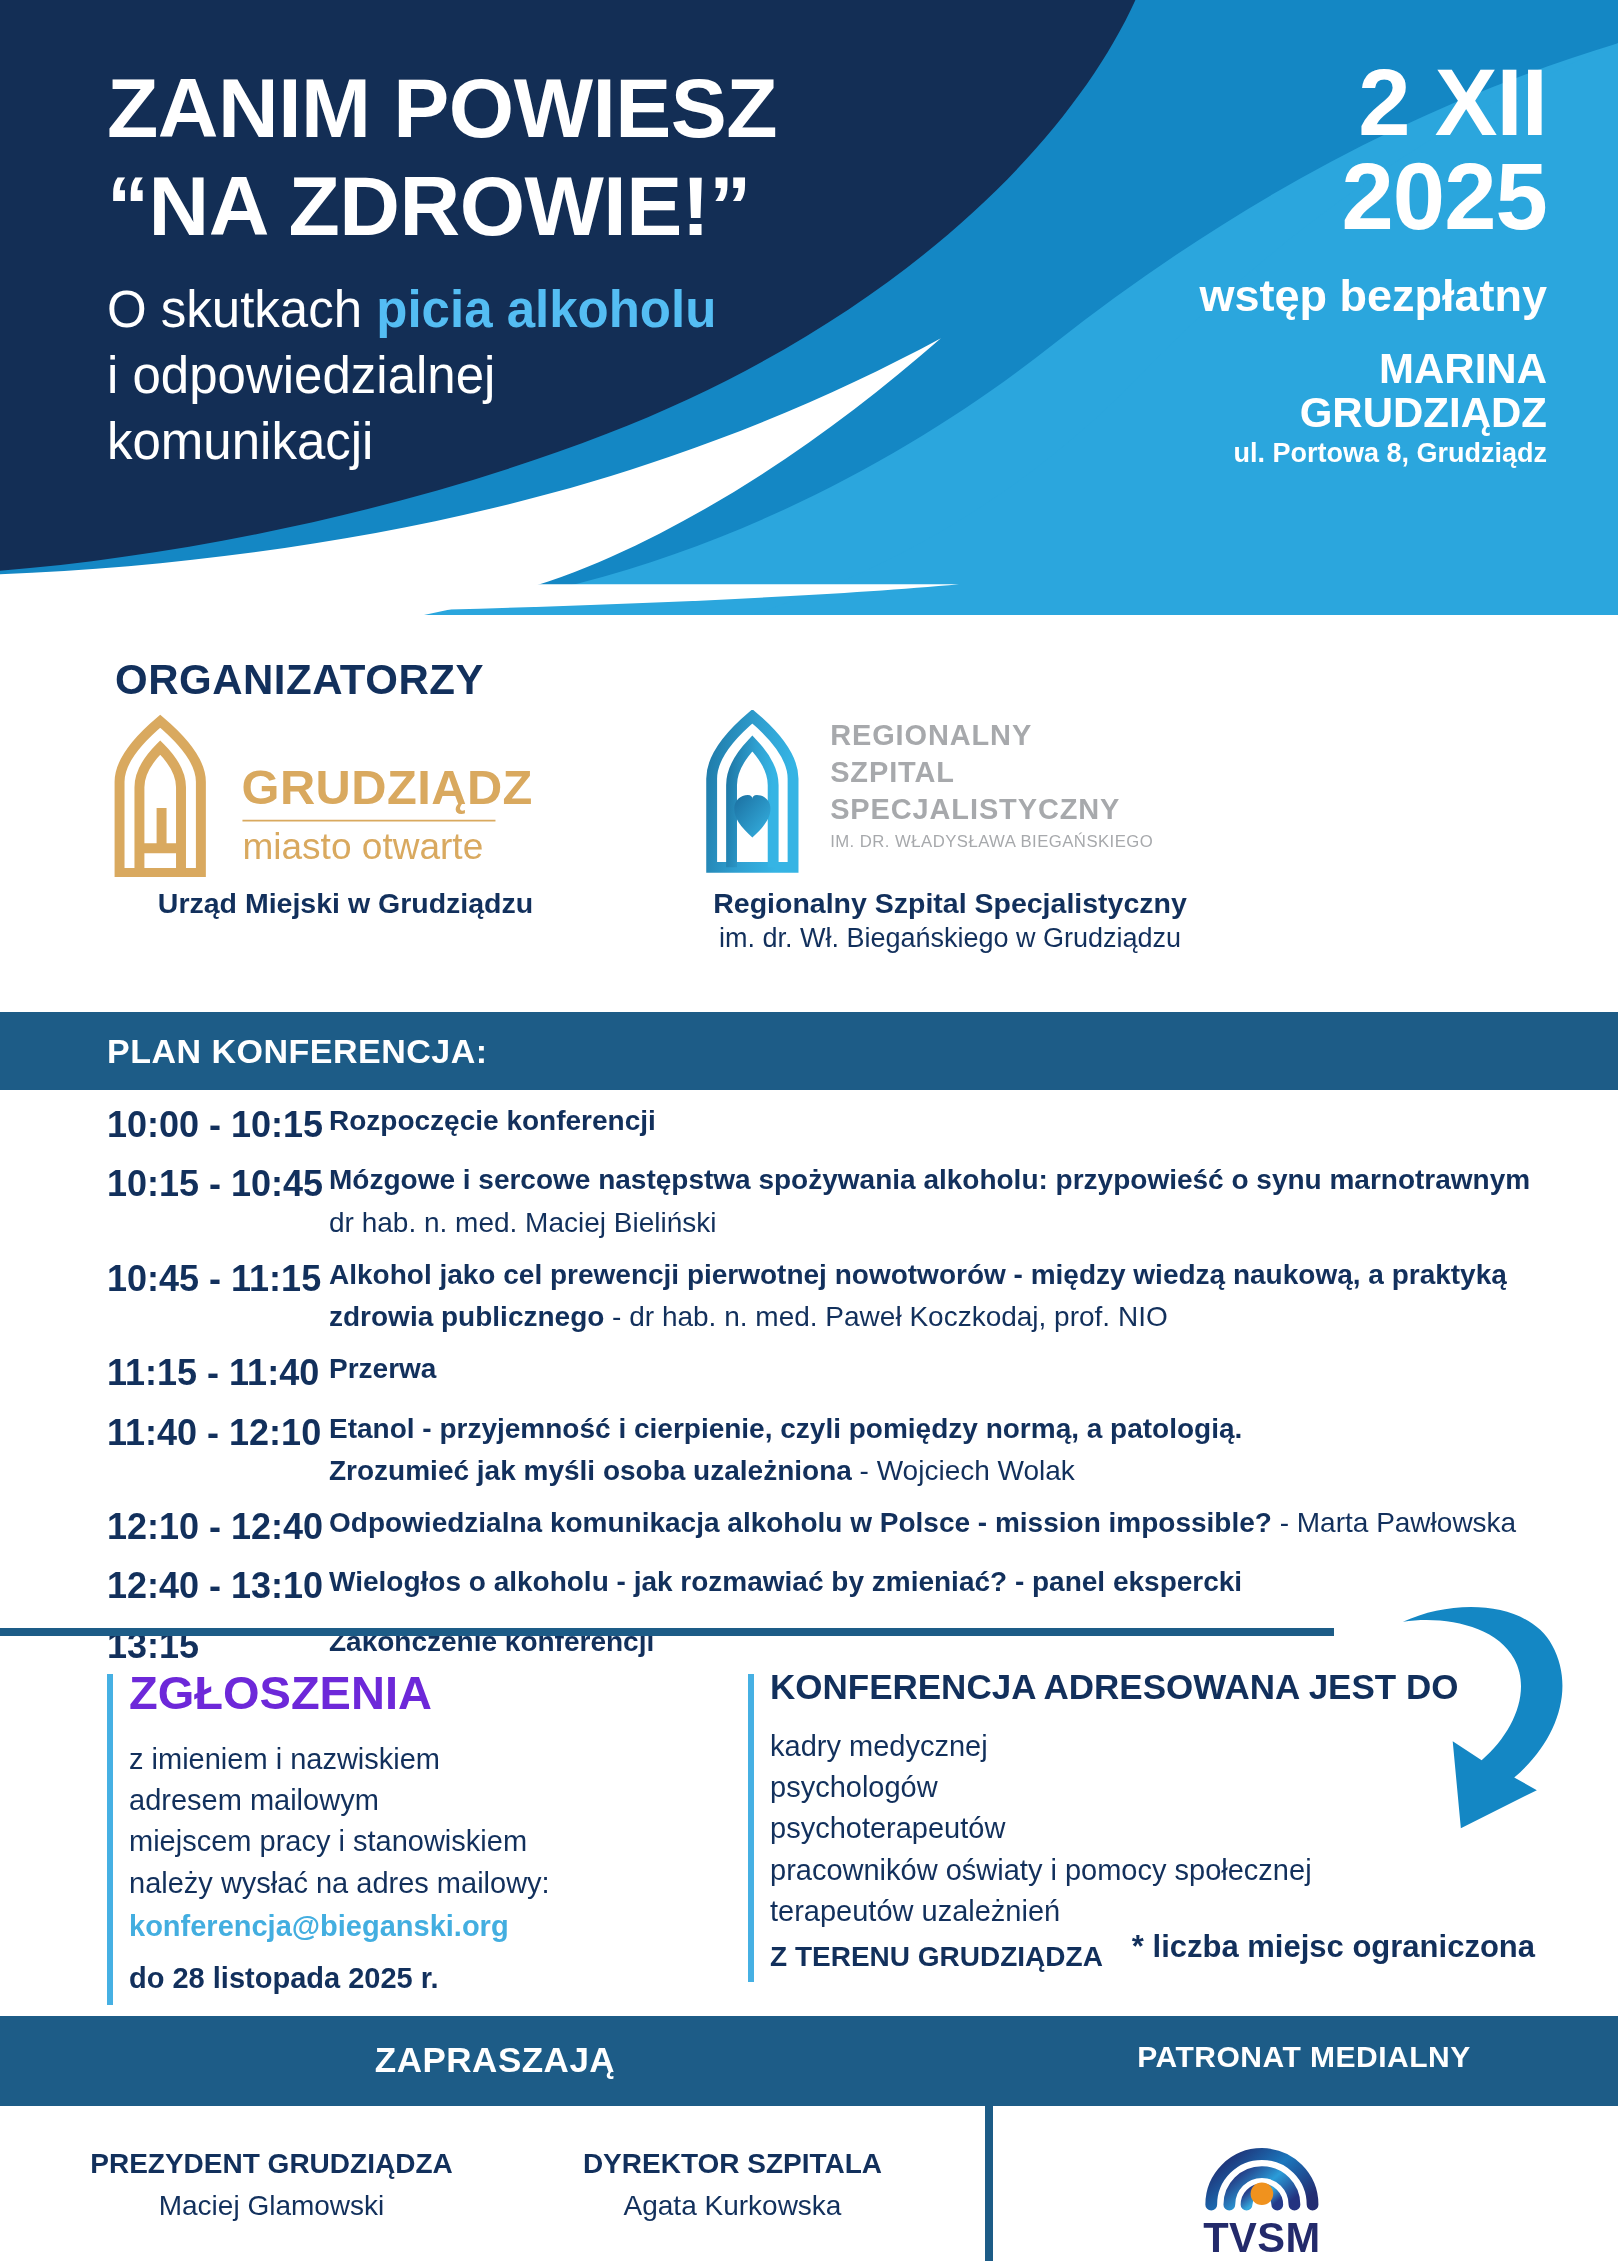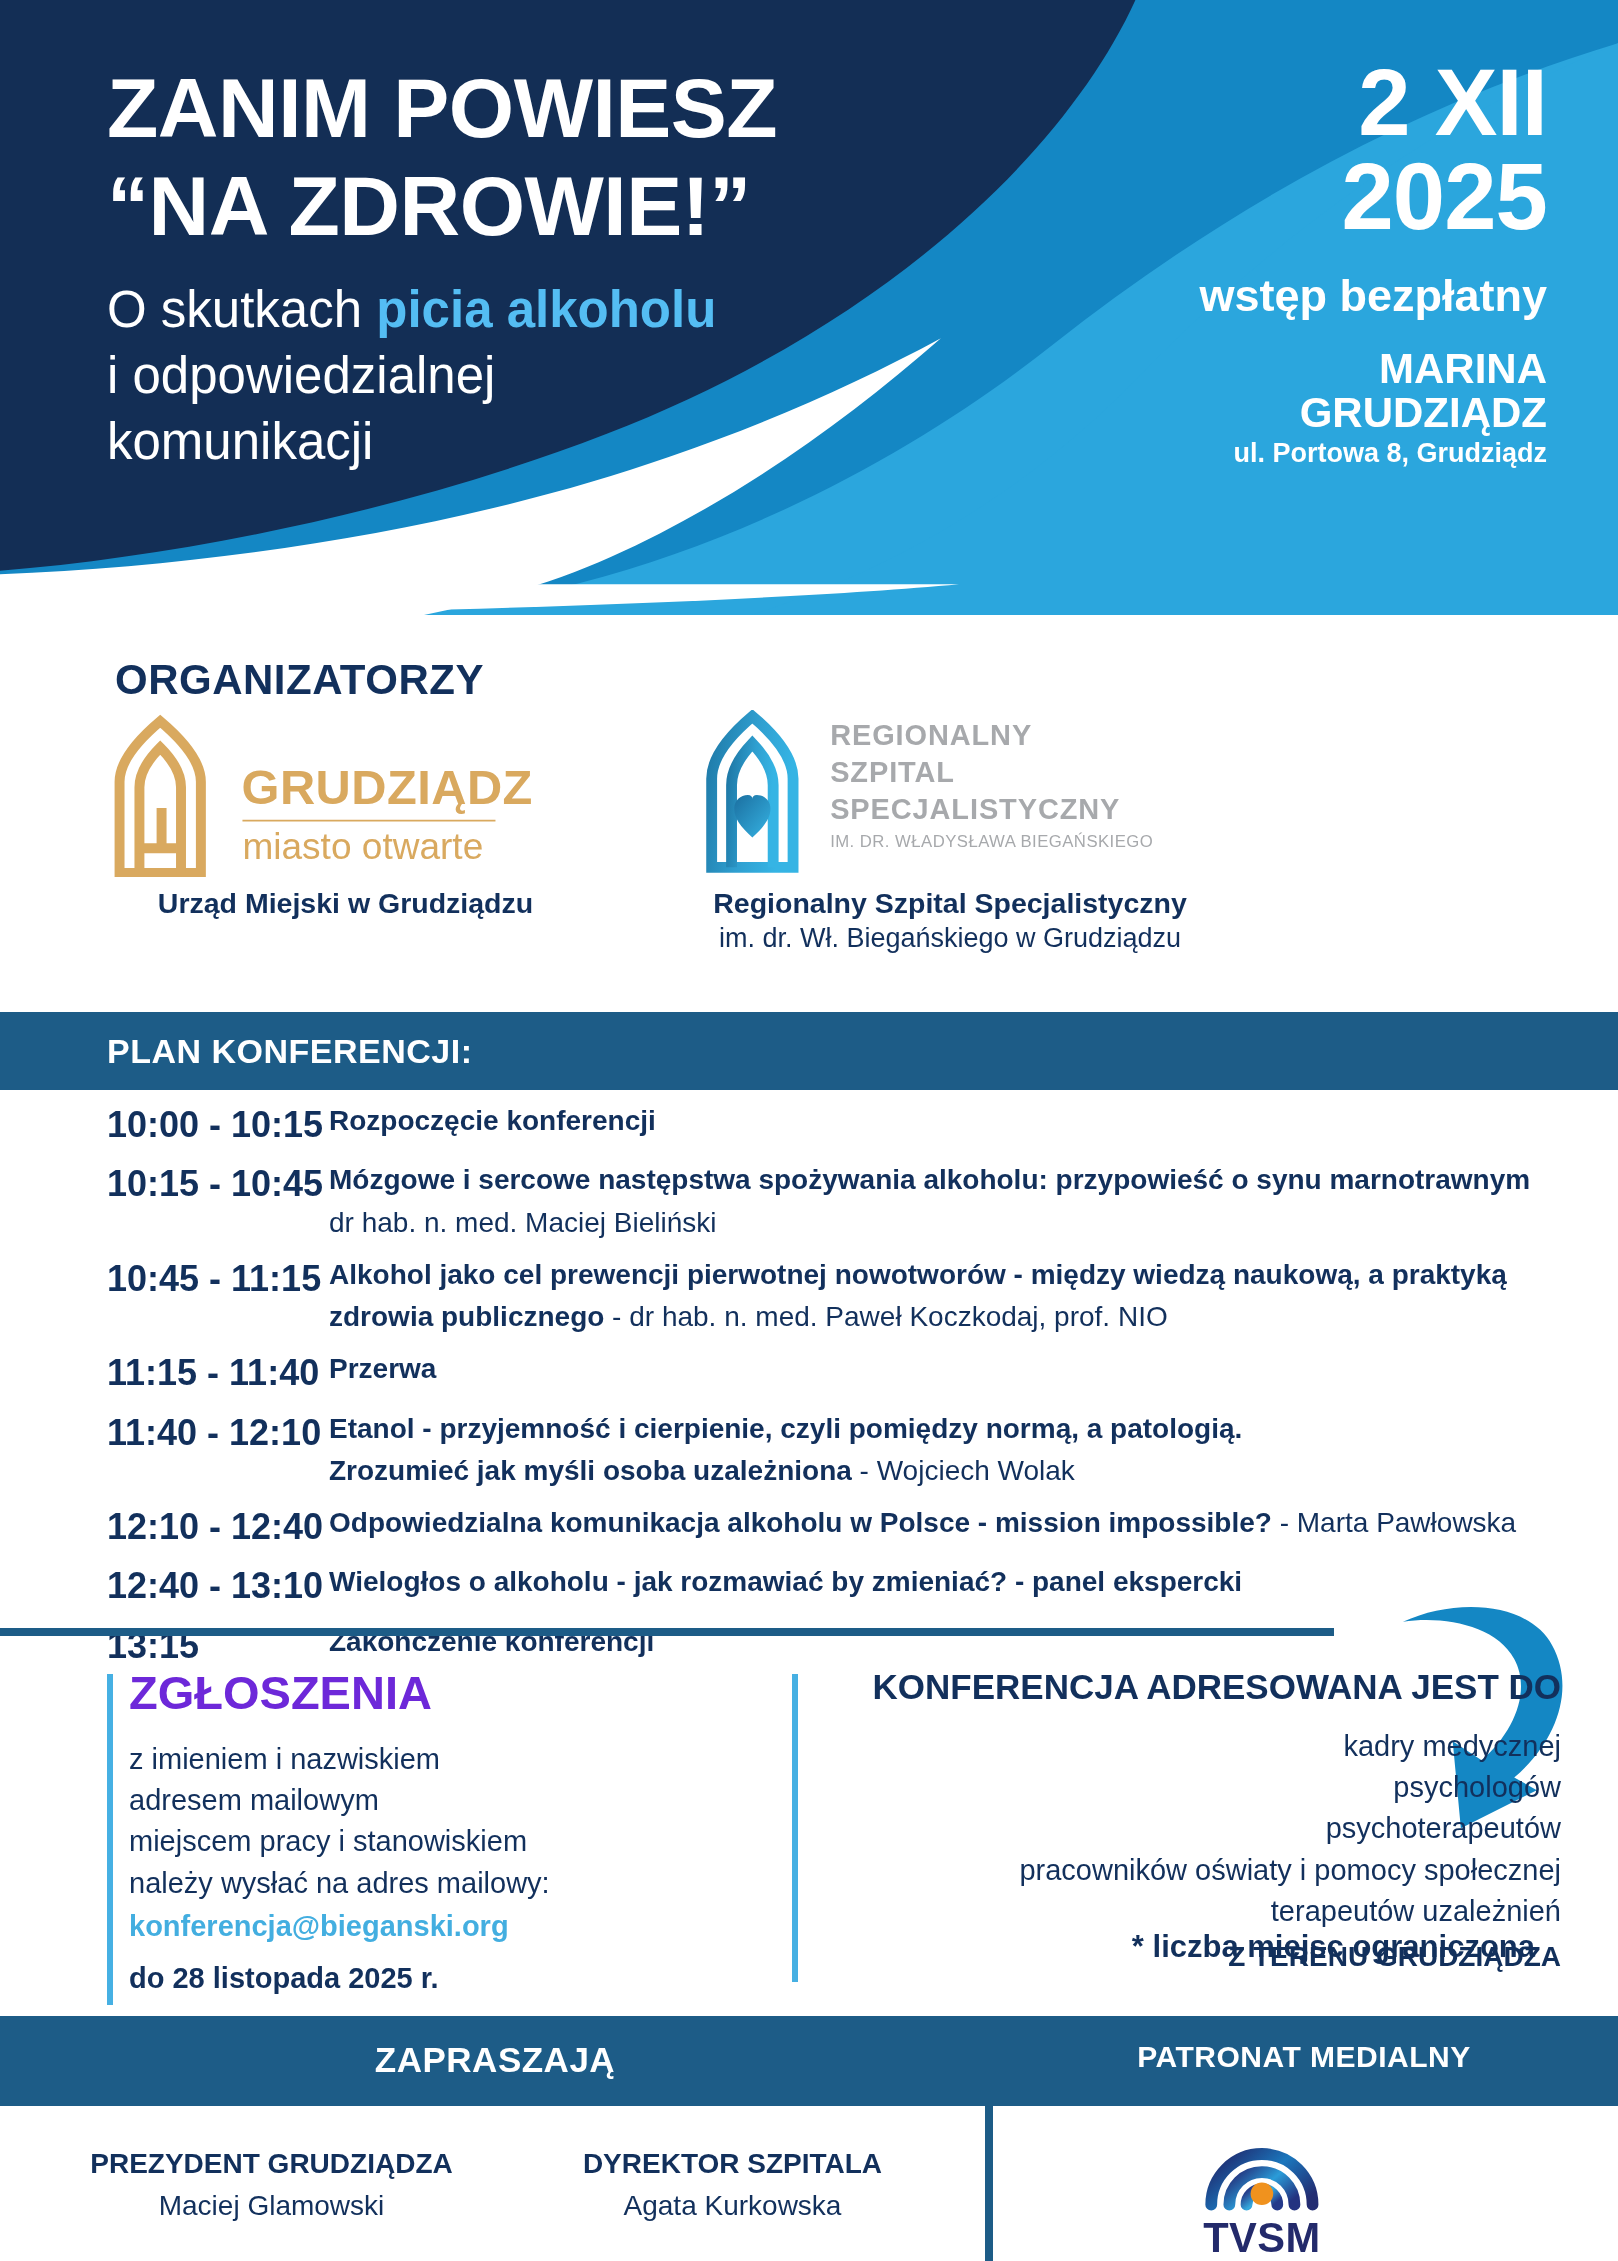--- a/index.html
+++ b/index.html
@@ -141,21 +141,21 @@
   .divider{
     position:absolute;left:0;top:1628px;width:1334px;height:7.7px;
     background:#1d5c87;
   }
 
   
   .col-left{
     position:absolute;left:107px;top:1669px;width:678px;
   }
   .col-right{
-    position:absolute;left:792px;top:1669px;width:769px;text-align:right;
+    position:absolute;left:748px;top:1669px;width:769px;
   }
   .accent-bar{
     position:absolute;left:0;top:4.5px;width:5.9px;height:100%;
     background:#46b0e3;
   }
   .col-inner{padding-left:22px;position:relative;}
 
   .zg-title{
     font-size:47px;font-weight:bold;color:#6d28d9;letter-spacing:0px;
     line-height:1;margin-bottom:23px;
@@ -324,21 +324,21 @@
     <div class="org-caption">
       <div class="cap-city">Urząd Miejski w Grudziądzu</div>
       <div class="cap-hosp">
         <span>Regionalny Szpital Specjalistyczny</span>
         <span class="sub">im. dr. Wł. Biegańskiego w Grudziądzu</span>
       </div>
     </div>
   </div>
 
   <div class="plan-bar">
-    <div class="plan-bar-label">PLAN KONFERENCJI:</div>
+    <div class="plan-bar-label">PLAN KONFERENCJA:</div>
   </div>
 
   <div class="schedule" id="schedule">
       <div class="sch-row">
         <div class="sch-time">10:00 - 10:15</div>
         <div class="sch-body"><b>Rozpoczęcie konferencji</b></div>
       </div>
       <div class="sch-row">
         <div class="sch-time">10:15 - 10:45</div>
         <div class="sch-body"><b>Mózgowe i sercowe następstwa spożywania alkoholu: przypowieść o synu marnotrawnym</b><span class="l2"><span class="spk">dr hab. n. med. Maciej Bieliński</span></span></div>

